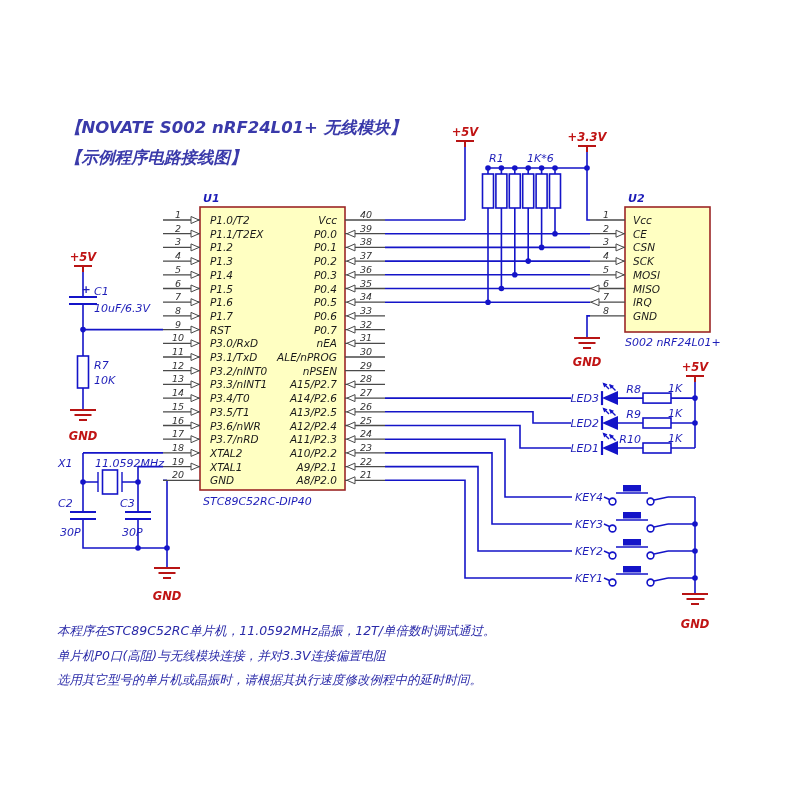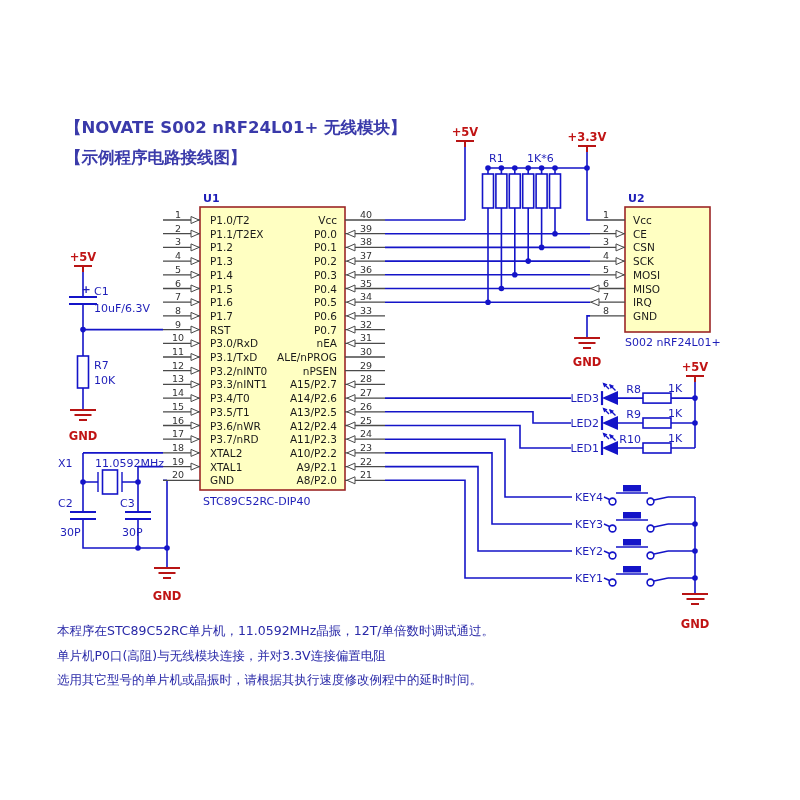--- a/index.html
+++ b/index.html
@@ -1,16 +1,16 @@
 <!DOCTYPE html>
 <html><head>
 <meta charset="utf-8">
 <style>
   html,body{margin:0;padding:0;background:#ffffff;}
-  .canvas{width:800px;height:800px;position:relative;background:#fff;}
+  .canvas{width:800px;height:800px;position:relative;background:#fff;font-style:italic;}
   text{font-family:"DejaVu Sans","Liberation Sans",sans-serif;}
   .pin-name{font-size:10.5px;fill:#1a1a1a;}
   .pin-num{font-size:9.5px;fill:#333333;}
   .ref{font-size:11px;fill:#1d1db8;}
   .red{font-size:11.5px;fill:#c01414;font-weight:bold;}
   .title{font-size:16.5px;font-weight:bold;fill:#3a3aaa;}
   .note{font-size:12.5px;fill:#2929a8;}
   .end{text-anchor:end;}
   .mid{text-anchor:middle;}
   .wire{stroke:#1414c8;stroke-width:1.6;fill:none;}

